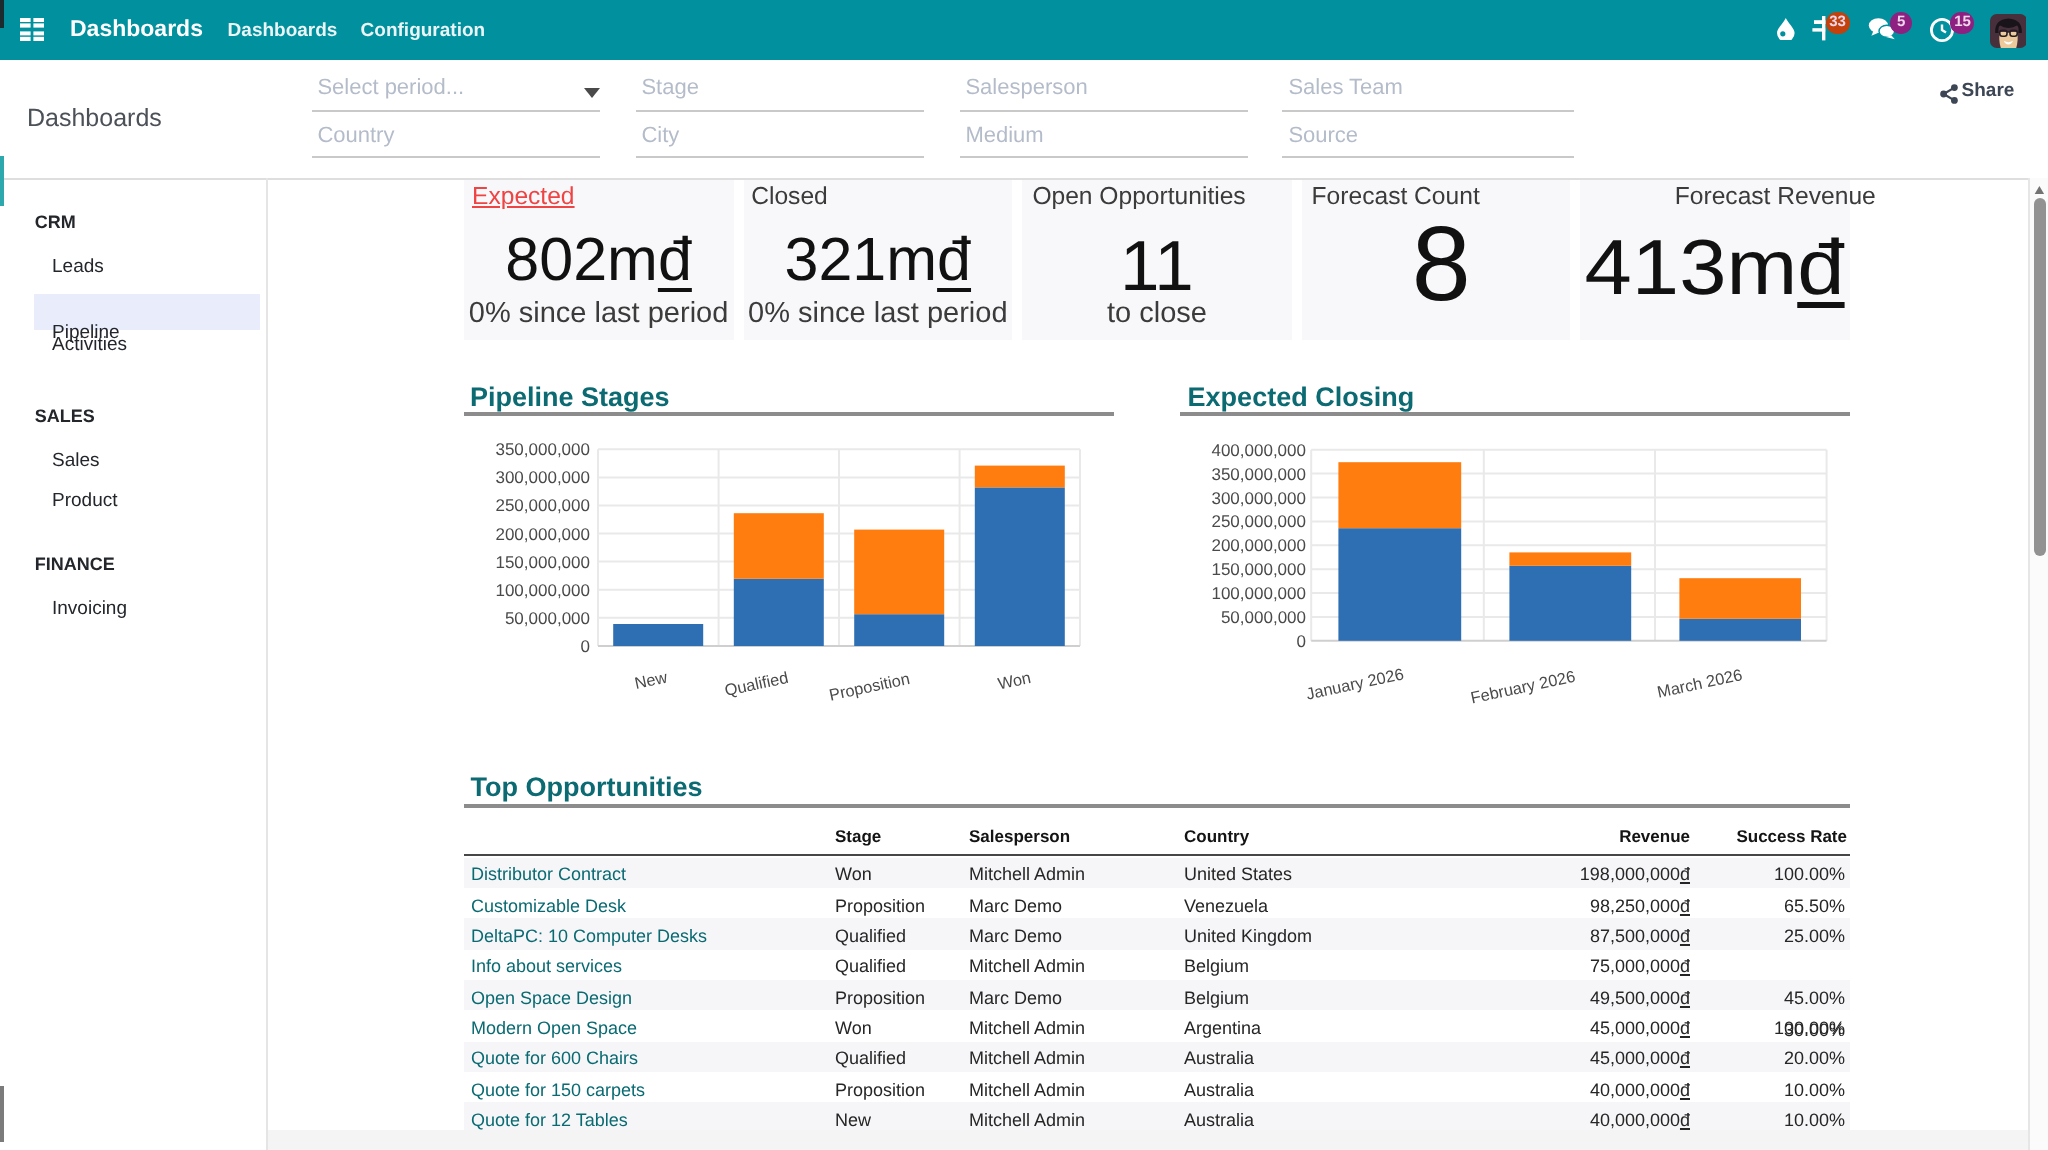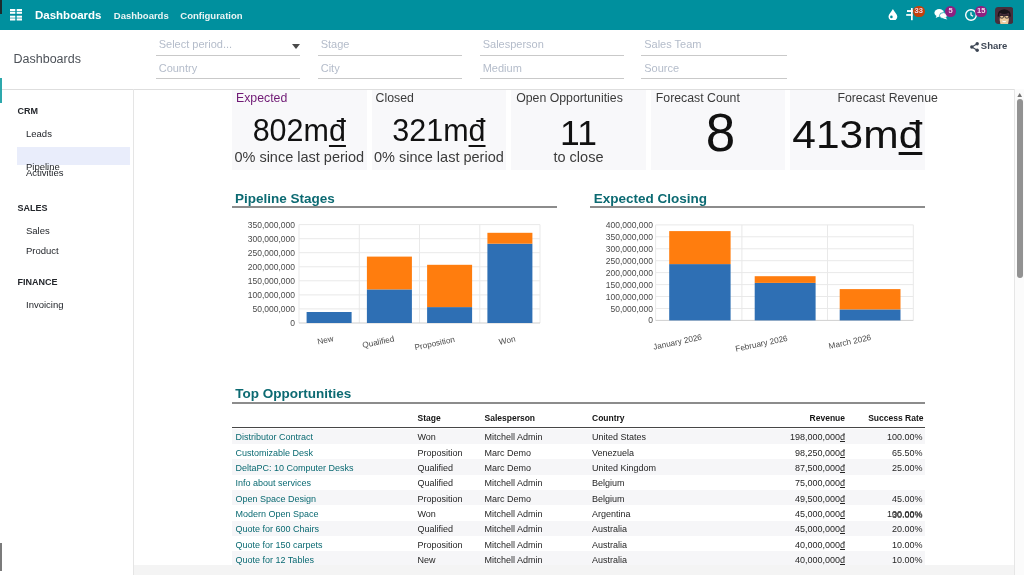--- a/index.html
+++ b/index.html
@@ -104,21 +104,21 @@
 
   <div class="abs" style="left:0;top:78.3px;width:2px;height:24.3px;background:#2da8ac;"></div>
   <div class="abs" style="left:0;top:543px;width:2px;height:28px;background:#7b7b7b;"></div>
 
   <div class="abs" style="left:232px;top:90px;width:134.6px;height:79.5px;background:#f8f8fa;"></div>
   <div class="abs" style="left:371.6px;top:90px;width:134.6px;height:79.5px;background:#f8f8fa;"></div>
   <div class="abs" style="left:511.2px;top:90px;width:134.6px;height:79.5px;background:#f8f8fa;"></div>
   <div class="abs" style="left:650.8px;top:90px;width:134.6px;height:79.5px;background:#f8f8fa;"></div>
   <div class="abs" style="left:790.4px;top:90px;width:134.6px;height:79.5px;background:#f8f8fa;"></div>
 
-  <div class="abs" style="left:236px;top:92.3px;font-size:12.3px;color:#701a75;">Expected</div>
+  <div class="abs" style="left:236px;top:92.3px;font-size:12.3px;color:#ef4444;text-decoration:underline;">Expected</div>
   <div class="abs" style="left:375.6px;top:92.3px;font-size:12.3px;color:#3b3b3b;">Closed</div>
   <div class="abs" style="left:516.2px;top:92.3px;font-size:12.3px;color:#3b3b3b;">Open Opportunities</div>
   <div class="abs" style="left:655.8px;top:92.3px;font-size:12.3px;color:#3b3b3b;">Forecast Count</div>
   <div class="abs" style="left:795.4px;top:92.3px;font-size:12.3px;color:#3b3b3b;margin-left:42px;">Forecast Revenue</div>
 
   <div class="abs" style="left:232px;top:114.5px;width:134.6px;text-align:center;font-size:30.5px;color:#111;">802m<span style="text-decoration:underline;text-underline-offset:0.115em;text-decoration-thickness:0.07em;">đ</span></div>
   <div class="abs" style="left:371.6px;top:114.5px;width:134.6px;text-align:center;font-size:30.5px;color:#111;">321m<span style="text-decoration:underline;text-underline-offset:0.115em;text-decoration-thickness:0.07em;">đ</span></div>
   <div class="abs" style="left:511.2px;top:116.1px;width:134.6px;text-align:center;font-size:35.5px;color:#111;">11</div>
   <div class="abs" style="left:653.3px;top:105.6px;width:134.6px;text-align:center;font-size:53px;color:#111;">8</div>
   <div class="abs" style="left:790.4px;top:115.3px;width:134.6px;text-align:center;font-size:39px;color:#111;transform:scaleX(1.09);">413m<span style="text-decoration:underline;text-underline-offset:0.115em;text-decoration-thickness:0.07em;">đ</span></div>

